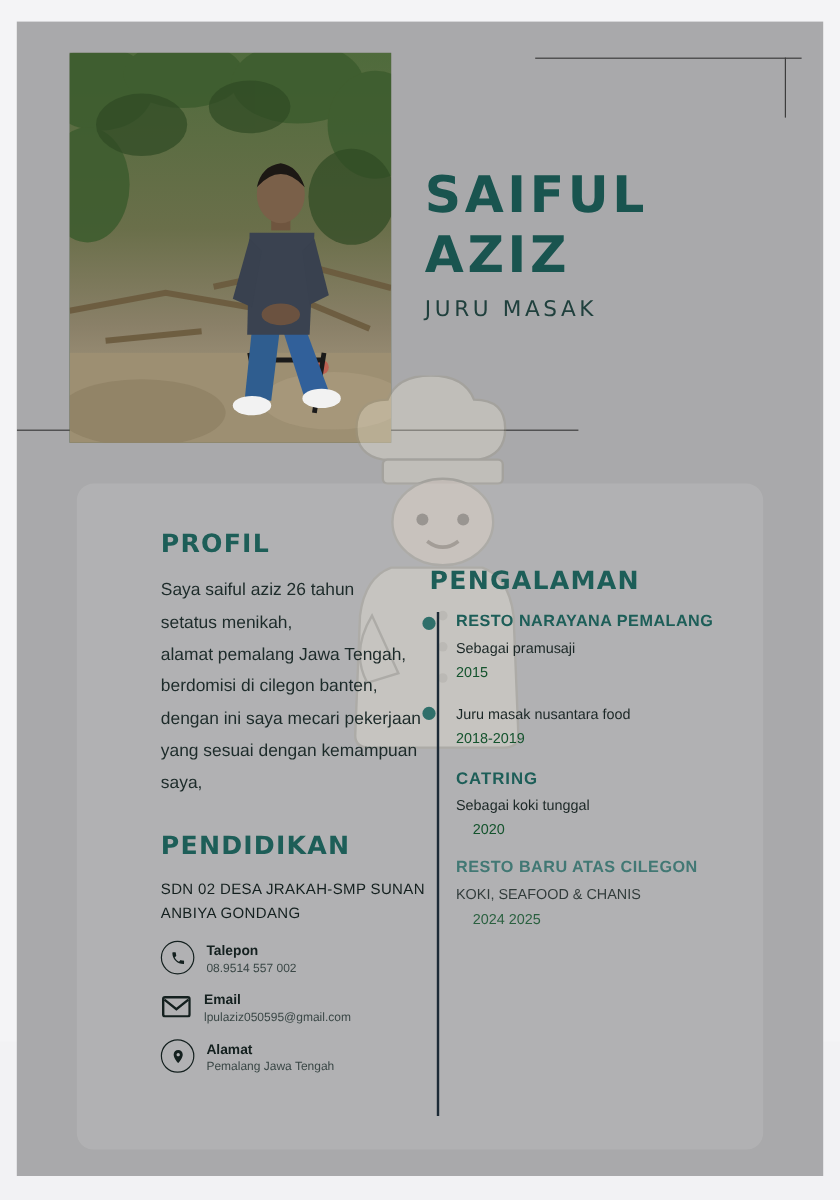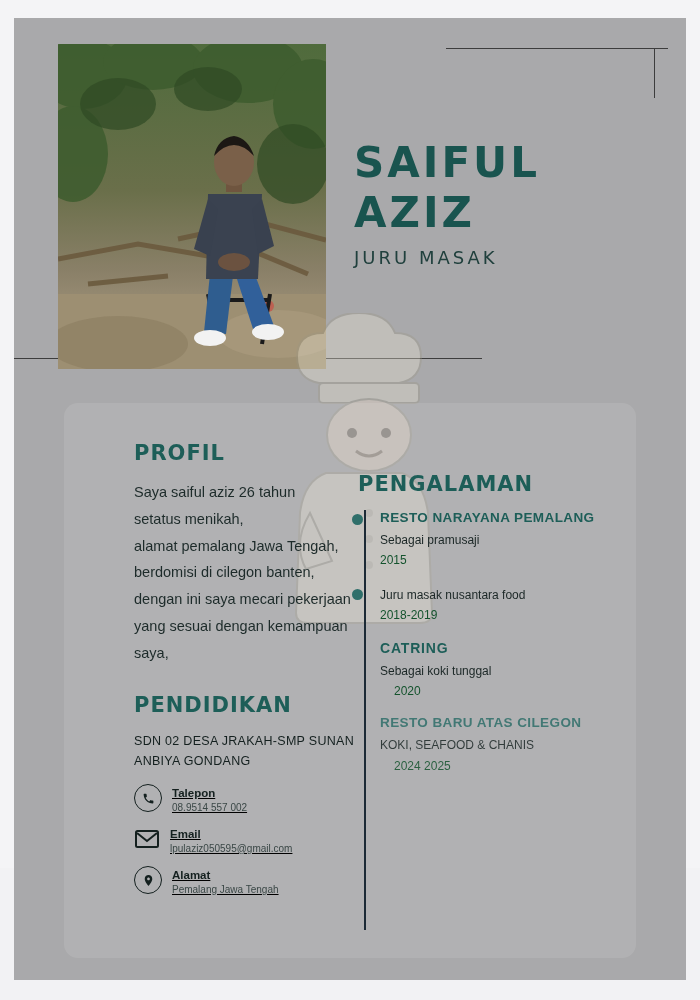--- a/index.html
+++ b/index.html
@@ -146,21 +146,20 @@
     color: #14201f;
     line-height: 1.6;
     margin-bottom: 12px;
   }
 
   
   .contact {
     display: flex;
     align-items: center;
     margin-top: 10px;
-    text-decoration: underline;
   }
   .cicon {
     width: 26px; height: 26px;
     border: 1.6px solid #14201f;
     border-radius: 50%;
     display: flex; align-items: center; justify-content: center;
     margin-right: 10px;
     flex: none;
   }
   .cicon.sq { border-radius: 3px; border: none; }

